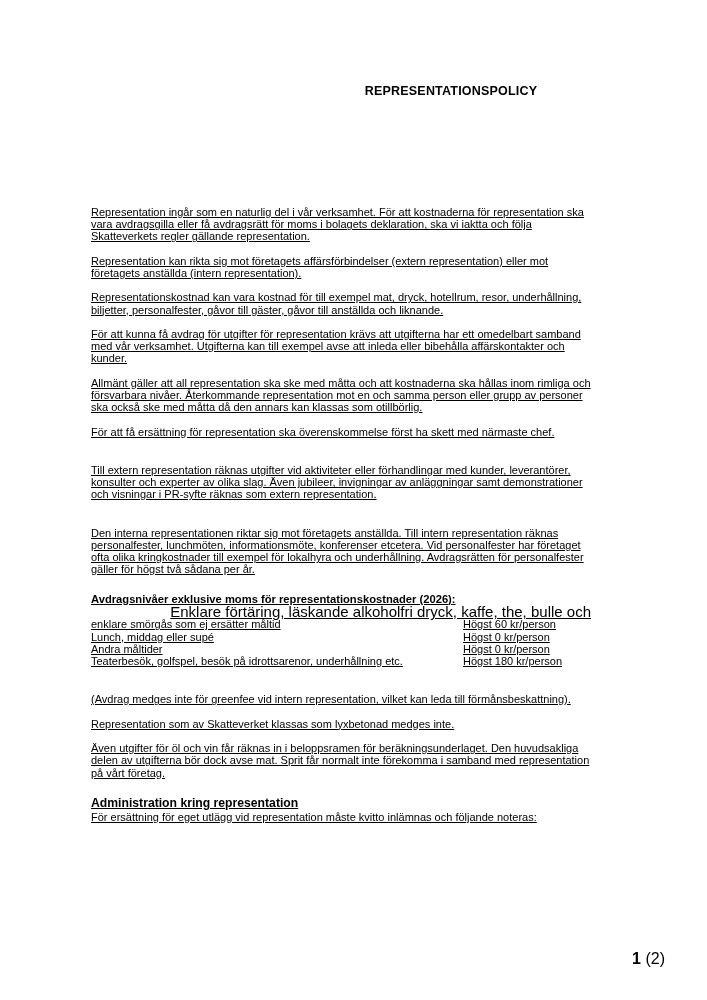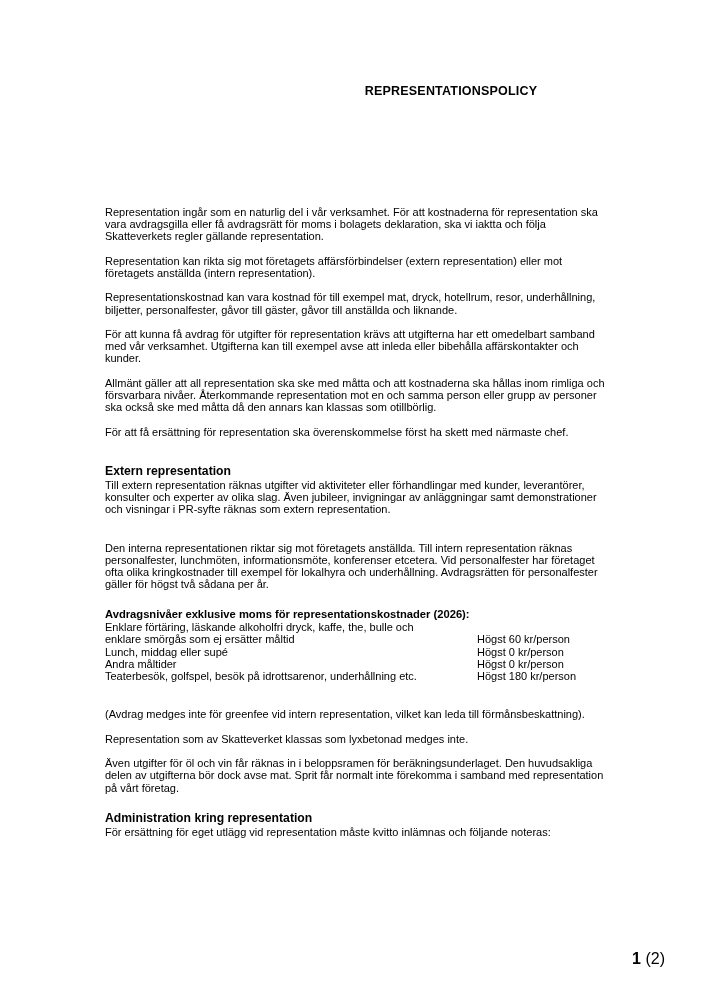--- a/index.html
+++ b/index.html
@@ -30,23 +30,24 @@
     text-align: center;
     padding-right: 16px;
     font-size: 12.5px;
     font-weight: bold;
     letter-spacing: 0.2px;
     line-height: 14px;
   }
   .doc-title span { display: inline-block; margin-left: 195px; }
   .body-col {
     position: absolute;
-    left: 105px;
+    left: 91px;
     top: 206px;
     width: 500px;
+    text-decoration: underline;
   }
   p.para {
     margin: 0 0 12.2px 0;
     font-size: 11px;
     line-height: 12.2px;
     text-align: left;
     white-space: pre-line;
   }
   h2.section-heading {
     margin: 0 0 0.5px 0;
@@ -58,22 +59,23 @@
   .spacer-lg { height: 14px; }
   .spacer-sm { height: 5px; }
   .amounts-head {
     margin: 0 0 0 0;
     font-size: 11.2px;
     font-weight: bold;
     line-height: 13.4px;
   }
   .amount-intro {
     margin: 0;
-    font-size: 11px;
+    font-size: 15px;
     line-height: 12.2px;
+    text-align: right;
   }
   table.amounts {
     border-collapse: collapse;
     width: 500px;
     margin: 0;
   }
   table.amounts td {
     font-size: 11px;
     line-height: 12.2px;
     padding: 0;
@@ -107,21 +109,20 @@
     <p class="para">Representation ingår som en naturlig del i vår verksamhet. För att kostnaderna för representation ska vara avdragsgilla eller få avdragsrätt för moms i bolagets deklaration, ska vi iaktta och följa Skatteverkets regler gällande representation.</p>
     <p class="para">Representation kan rikta sig mot företagets affärsförbindelser (extern representation) eller mot företagets anställda (intern representation).</p>
     <p class="para">Representationskostnad kan vara kostnad för till exempel mat, dryck, hotellrum, resor, underhållning, biljetter, personalfester, gåvor till gäster, gåvor till anställda och liknande.</p>
     <p class="para">För att kunna få avdrag för utgifter för representation krävs att utgifterna har ett omedelbart samband med vår verksamhet. Utgifterna kan till exempel avse att inleda eller bibehålla affärskontakter och kunder.</p>
     <p class="para">Allmänt gäller att all representation ska ske med måtta och att kostnaderna ska hållas inom rimliga och försvarbara nivåer. Återkommande representation mot en och samma person eller grupp av personer ska också ske med måtta då den annars kan klassas som otillbörlig.</p>
     <p class="para">För att få ersättning för representation ska överenskommelse först ha skett med närmaste chef.</p>
 
     <div class="spacer-lg"></div>
 
     <div class="section-block">
-      <h2 class="section-heading">Extern representation</h2>
       <p class="para">Till extern representation räknas utgifter vid aktiviteter eller förhandlingar med kunder, leverantörer, konsulter och experter av olika slag. Även jubileer, invigningar av anläggningar samt demonstrationer och visningar i PR-syfte räknas som extern representation.</p>
     </div>
 
     <div class="spacer-lg"></div>
 
     <div class="section-block">
       <p class="para">Den interna representationen riktar sig mot företagets anställda. Till intern representation räknas personalfester, lunchmöten, informationsmöte, konferenser etcetera. Vid personalfester har företaget ofta olika kringkostnader till exempel för lokalhyra och underhållning. Avdragsrätten för personalfester gäller för högst två sådana per år.</p>
     </div>
 
     <div class="spacer-sm"></div>

